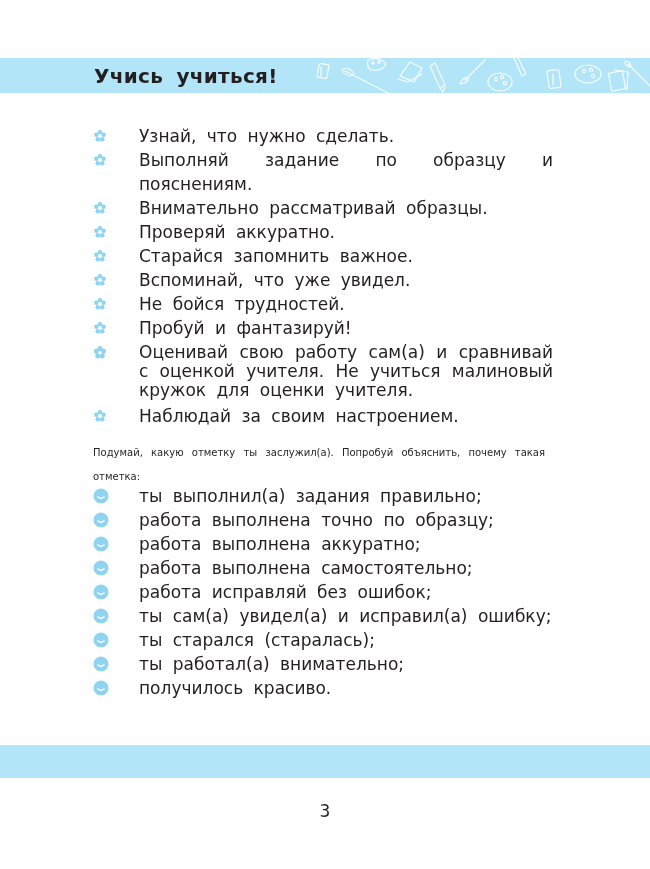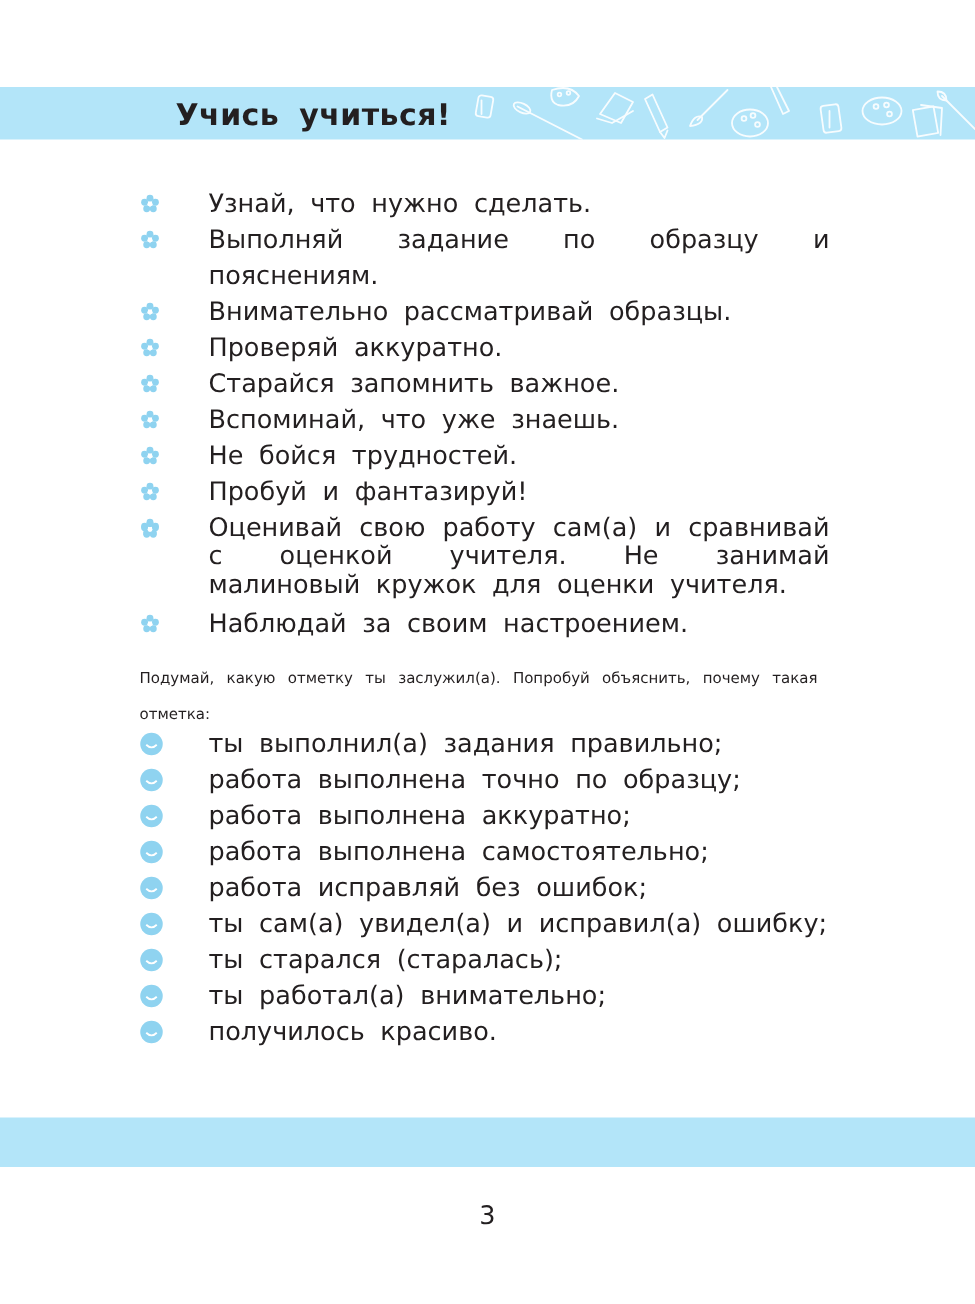--- a/index.html
+++ b/index.html
@@ -1,20 +1,20 @@
 <!DOCTYPE html>
 <html><head>
 <meta charset="utf-8">
 <style>
   html, body { margin:0; padding:0; background:#ffffff; }
   body { width:650px; height:869px; position:relative; overflow:hidden;
          font-family:"DejaVu Sans", sans-serif; color:#231f20; }
   .header-band { position:absolute; left:0; top:58px; width:650px; height:35px; background:#b3e5f9; }
   .header-title { position:absolute; left:94px; top:64px; font-family:"DejaVu Sans", sans-serif;
-                  font-weight:bold; font-size:20px; letter-spacing:0.3px; color:#231f20; word-spacing:6px;margin-left:23px; }
+                  font-weight:bold; font-size:20px; letter-spacing:0.3px; color:#231f20; word-spacing:6px; }
   .doodles { position:absolute; left:300px; top:58px; width:350px; height:35px; }
   .list { position:absolute; left:93px; width:460px; margin:0; padding:0; list-style:none; }
   .list li { position:relative; padding-left:46px; font-size:17px; line-height:24px; word-spacing:5px; }
   .list1 { top:124px; }
   .list1 li { margin-bottom:0; }
   .list1 li .txt { display:block; text-align:justify; }
   .bullet-flower { position:absolute; left:0; top:5px; width:14px; height:14px; }
   .bullet-smile { position:absolute; left:0; top:4px; width:16px; height:16px; }
   .intro { position:absolute; left:93px; top:441px; width:452px; font-size:10px; line-height:24px;
            text-align:justify; word-spacing:5px; }
@@ -165,21 +165,21 @@
     <svg class="bullet-flower" viewBox="0 0 14 14">
         <g fill="#8fd3f0">
           <circle cx="7" cy="3.2" r="2.3"></circle>
           <circle cx="10.6" cy="5.8" r="2.3"></circle>
           <circle cx="9.2" cy="10.2" r="2.3"></circle>
           <circle cx="4.8" cy="10.2" r="2.3"></circle>
           <circle cx="3.4" cy="5.8" r="2.3"></circle>
         </g>
         <circle cx="7" cy="7" r="1.6" fill="#ffffff"></circle>
       </svg>
-    <span class="txt">Вспоминай, что уже знаешь.</span>
+    <span class="txt">Вспоминай, что уже увидел.</span>
   </li>
   <li>
     <svg class="bullet-flower" viewBox="0 0 14 14">
         <g fill="#8fd3f0">
           <circle cx="7" cy="3.2" r="2.3"></circle>
           <circle cx="10.6" cy="5.8" r="2.3"></circle>
           <circle cx="9.2" cy="10.2" r="2.3"></circle>
           <circle cx="4.8" cy="10.2" r="2.3"></circle>
           <circle cx="3.4" cy="5.8" r="2.3"></circle>
         </g>
@@ -216,21 +216,21 @@
     <svg class="bullet-flower" viewBox="0 0 14 14" style="top:6px;">
         <g fill="#8fd3f0">
           <circle cx="7" cy="3.2" r="2.3"></circle>
           <circle cx="10.6" cy="5.8" r="2.3"></circle>
           <circle cx="9.2" cy="10.2" r="2.3"></circle>
           <circle cx="4.8" cy="10.2" r="2.3"></circle>
           <circle cx="3.4" cy="5.8" r="2.3"></circle>
         </g>
         <circle cx="7" cy="7" r="1.6" fill="#ffffff"></circle>
       </svg>
-    <span class="txt">Оценивай свою работу сам(а) и сравнивай с оценкой учителя. Не занимай малиновый кружок для оценки учителя.</span>
+    <span class="txt">Оценивай свою работу сам(а) и сравнивай с оценкой учителя. Не учиться малиновый кружок для оценки учителя.</span>
   </li>
   <li>
     <svg class="bullet-flower" viewBox="0 0 14 14">
         <g fill="#8fd3f0">
           <circle cx="7" cy="3.2" r="2.3"></circle>
           <circle cx="10.6" cy="5.8" r="2.3"></circle>
           <circle cx="9.2" cy="10.2" r="2.3"></circle>
           <circle cx="4.8" cy="10.2" r="2.3"></circle>
           <circle cx="3.4" cy="5.8" r="2.3"></circle>
         </g>

